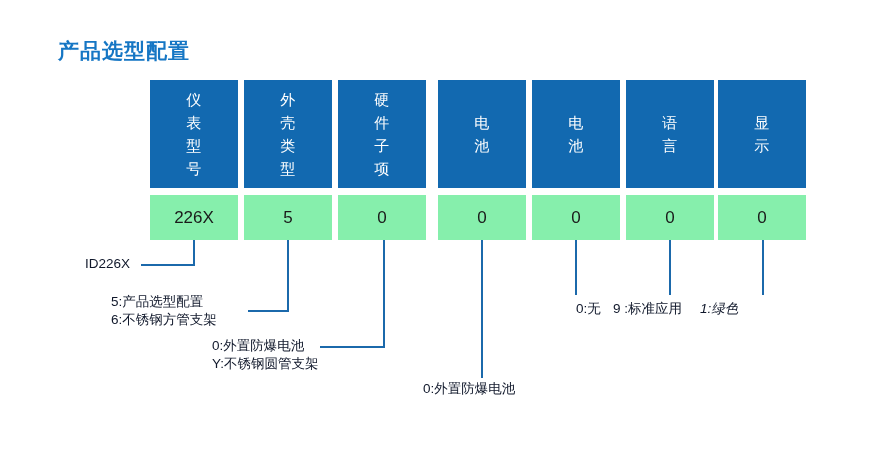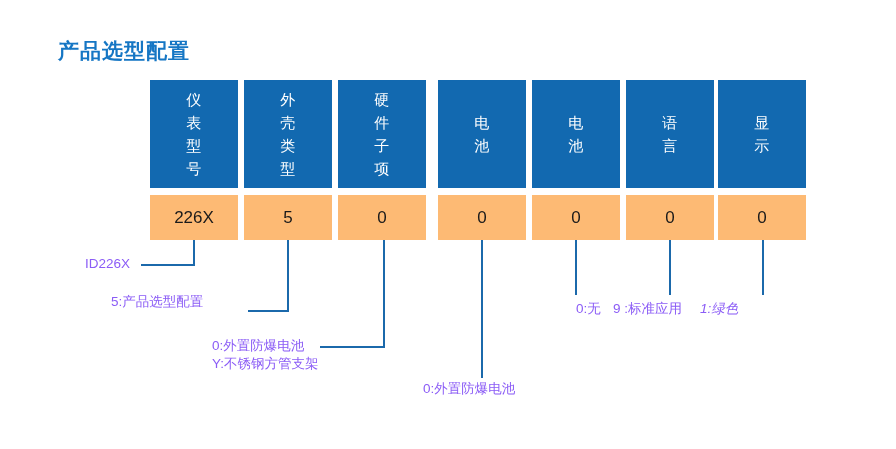--- a/index.html
+++ b/index.html
@@ -41,21 +41,21 @@
     font-size:15px;
     line-height:1.55;
     letter-spacing:0.5px;
     box-sizing:border-box;
     padding:4px 0;
   }
   .col .head span{display:block;}
   .col .val{
     margin-top:7px;
     height:45px;
-    background:#fdba74;
+    background:#86efac;
     color:#1a1a1a;
     display:flex;
     align-items:center;
     justify-content:center;
     font-size:17px;
   }
 
   
   .vline{
     position:absolute;
@@ -65,21 +65,21 @@
   .hline{
     position:absolute;
     height:2px;
     background:#1b69ab;
   }
 
   
   .note{
     position:absolute;
     font-size:13.5px;
-    color:#8b5cf6;
+    color:#0f172a;
     line-height:18px;
     white-space:nowrap;
   }
   .note .ln{display:block;}
 </style>
 </head>
 <body>
 
 <div id="stage">
 
@@ -163,25 +163,26 @@
   <div class="vline" style="left:669px;top:240px;height:55px;"></div>
 
   <div class="vline" style="left:762px;top:240px;height:55px;"></div>
 
   <div class="note" style="left:85px;top:255px;">
     <span class="ln">ID226X</span>
   </div>
 
   <div class="note" style="left:111px;top:293px;">
     <span class="ln">5:产品选型配置</span>
+    <span class="ln">6:不锈钢方管支架</span>
   </div>
 
   <div class="note" style="left:212px;top:337px;">
     <span class="ln">0:外置防爆电池</span>
-    <span class="ln">Y:不锈钢方管支架</span>
+    <span class="ln">Y:不锈钢圆管支架</span>
   </div>
 
   <div class="note" style="left:423px;top:380px;">
     <span class="ln">0:外置防爆电池</span>
   </div>
 
   <div class="note" style="left:576px;top:300px;">
     <span class="ln">0:无</span>
   </div>
 

